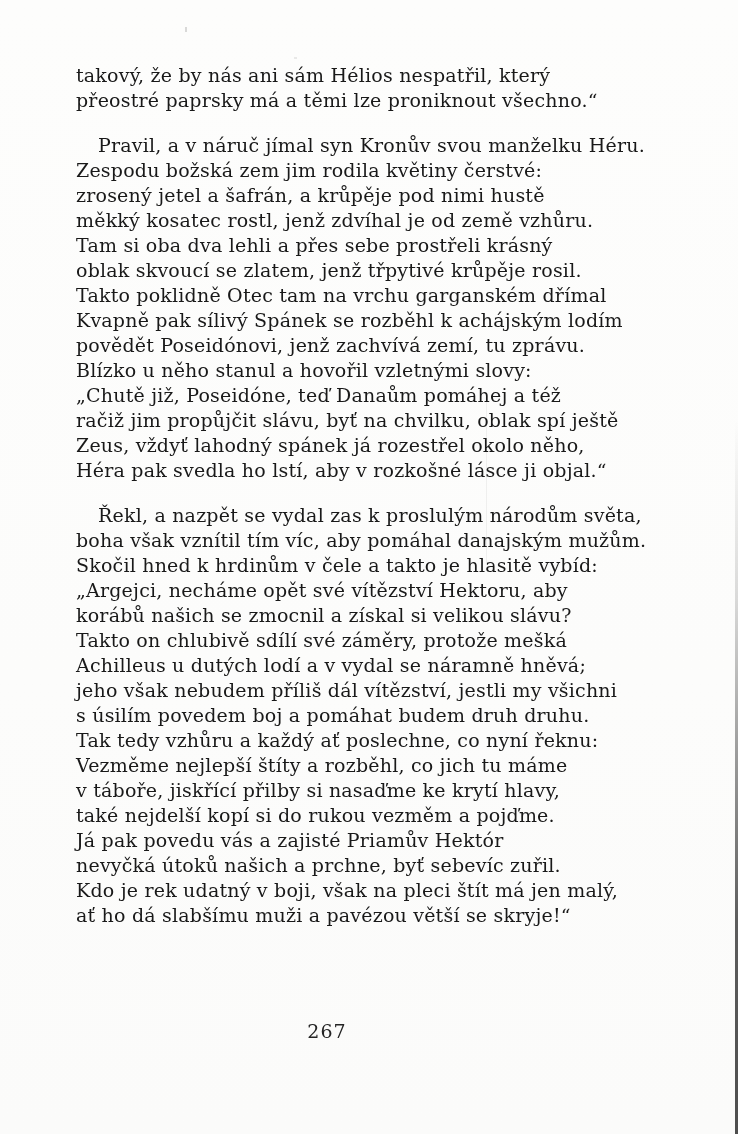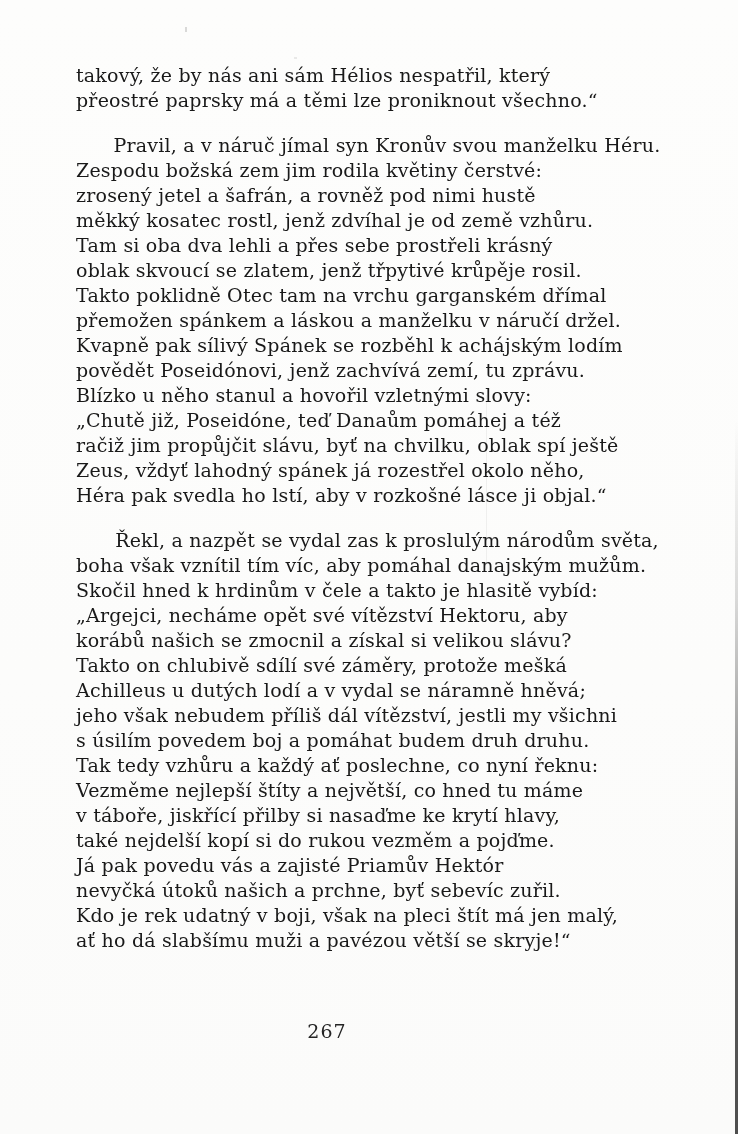--- a/index.html
+++ b/index.html
@@ -32,21 +32,20 @@
   .para {
     margin: 0 0 20px 0;
   }
   .para:last-child { margin-bottom: 13px; }
   .line {
     white-space: nowrap;
     height: 25px;
   }
   .para.indent .line:first-child {
     padding-left: 22px;
-    text-align: center;
   }
   .page-number {
     position: absolute;
     top: 1020px;
     left: 0;
     width: 654px;
     text-align: center;
     color: #242424;
     font-size: 19px;
     letter-spacing: 1px;
@@ -95,46 +94,45 @@
 
 <div class="scan-page">
   <div class="text-block">
       <div class="para">
         <div class="line">takový, že by nás ani sám Hélios nespatřil, který</div>
         <div class="line">přeostré paprsky má a těmi lze proniknout všechno.“</div>
       </div>
       <div class="para indent">
         <div class="line">Pravil, a v náruč jímal syn Kronův svou manželku Héru.</div>
         <div class="line">Zespodu božská zem jim rodila květiny čerstvé:</div>
-        <div class="line">zrosený jetel a šafrán, a rovněž pod nimi hustě</div>
+        <div class="line">zrosený jetel a šafrán, a krůpěje pod nimi hustě</div>
         <div class="line">měkký kosatec rostl, jenž zdvíhal je od země vzhůru.</div>
         <div class="line">Tam si oba dva lehli a přes sebe prostřeli krásný</div>
         <div class="line">oblak skvoucí se zlatem, jenž třpytivé krůpěje rosil.</div>
         <div class="line">Takto poklidně Otec tam na vrchu garganském dřímal</div>
-        <div class="line">přemožen spánkem a láskou a manželku v náručí držel.</div>
         <div class="line">Kvapně pak sílivý Spánek se rozběhl k achájským lodím</div>
         <div class="line">povědět Poseidónovi, jenž zachvívá zemí, tu zprávu.</div>
         <div class="line">Blízko u něho stanul a hovořil vzletnými slovy:</div>
         <div class="line">„Chutě již, Poseidóne, teď Danaům pomáhej a též</div>
         <div class="line">račiž jim propůjčit slávu, byť na chvilku, oblak spí ještě</div>
         <div class="line">Zeus, vždyť lahodný spánek já rozestřel okolo něho,</div>
         <div class="line">Héra pak svedla ho lstí, aby v rozkošné lásce ji objal.“</div>
       </div>
       <div class="para indent">
         <div class="line">Řekl, a nazpět se vydal zas k proslulým národům světa,</div>
         <div class="line">boha však vznítil tím víc, aby pomáhal danajským mužům.</div>
         <div class="line">Skočil hned k hrdinům v čele a takto je hlasitě vybíd:</div>
         <div class="line">„Argejci, necháme opět své vítězství Hektoru, aby</div>
         <div class="line">korábů našich se zmocnil a získal si velikou slávu?</div>
         <div class="line">Takto on chlubivě sdílí své záměry, protože mešká</div>
         <div class="line">Achilleus u dutých lodí a v vydal se náramně hněvá;</div>
         <div class="line">jeho však nebudem příliš dál vítězství, jestli my všichni</div>
         <div class="line">s úsilím povedem boj a pomáhat budem druh druhu.</div>
         <div class="line">Tak tedy vzhůru a každý ať poslechne, co nyní řeknu:</div>
-        <div class="line">Vezměme nejlepší štíty a největší, co hned tu máme</div>
+        <div class="line">Vezměme nejlepší štíty a rozběhl, co jich tu máme</div>
         <div class="line">v táboře, jiskřící přilby si nasaďme ke krytí hlavy,</div>
         <div class="line">také nejdelší kopí si do rukou vezměm a pojďme.</div>
         <div class="line">Já pak povedu vás a zajisté Priamův Hektór</div>
         <div class="line">nevyčká útoků našich a prchne, byť sebevíc zuřil.</div>
         <div class="line">Kdo je rek udatný v boji, však na pleci štít má jen malý,</div>
         <div class="line">ať ho dá slabšímu muži a pavézou větší se skryje!“</div>
       </div>
     </div>
   <div class="page-number">267</div>
   <div class="edge-shadow-right"></div>

